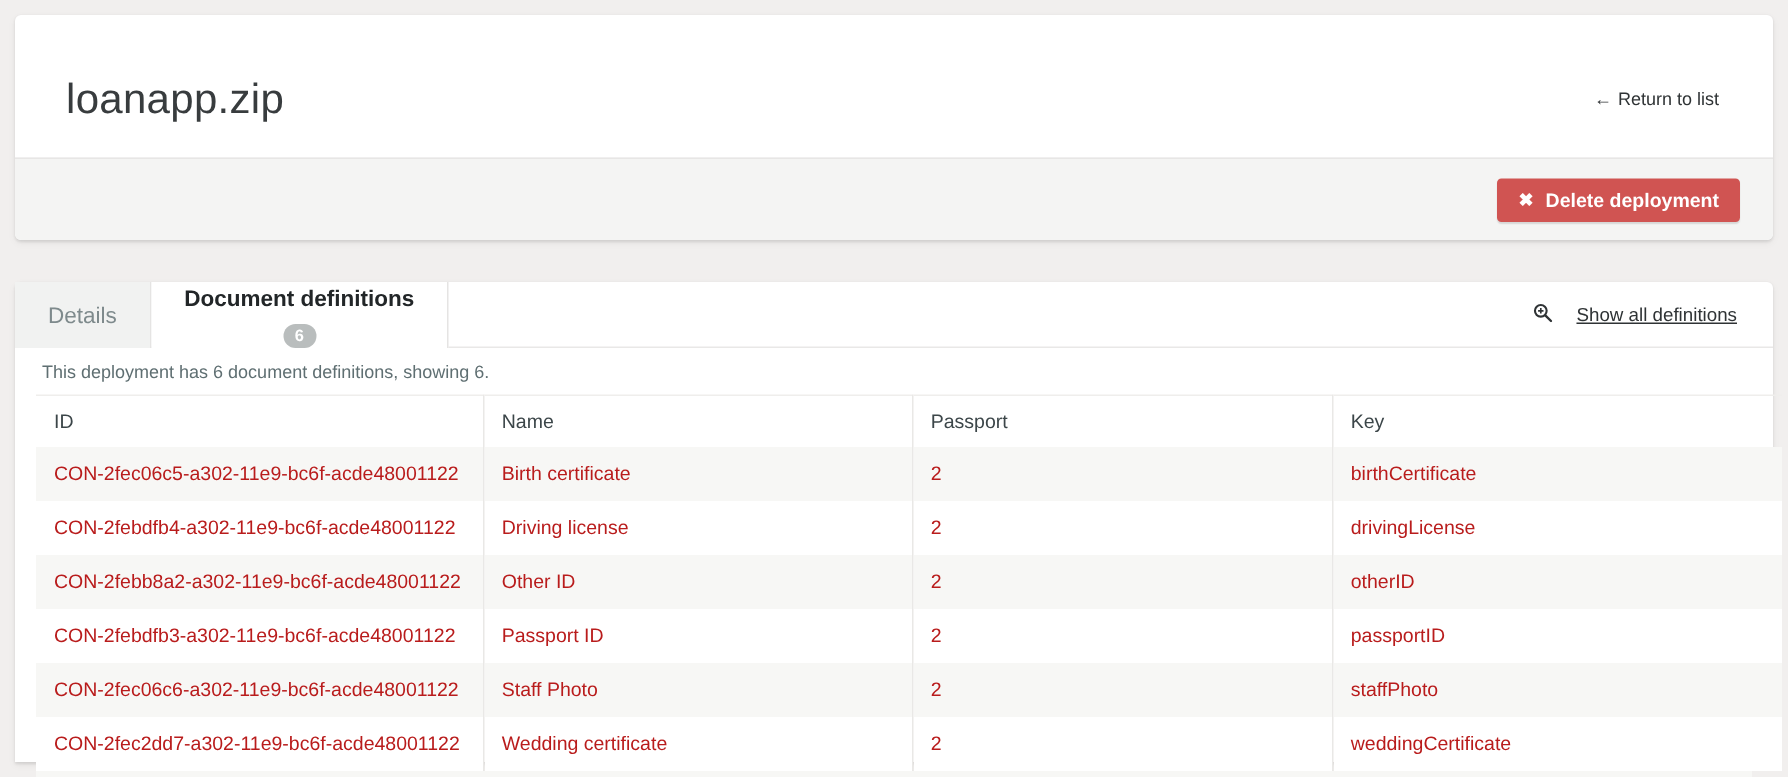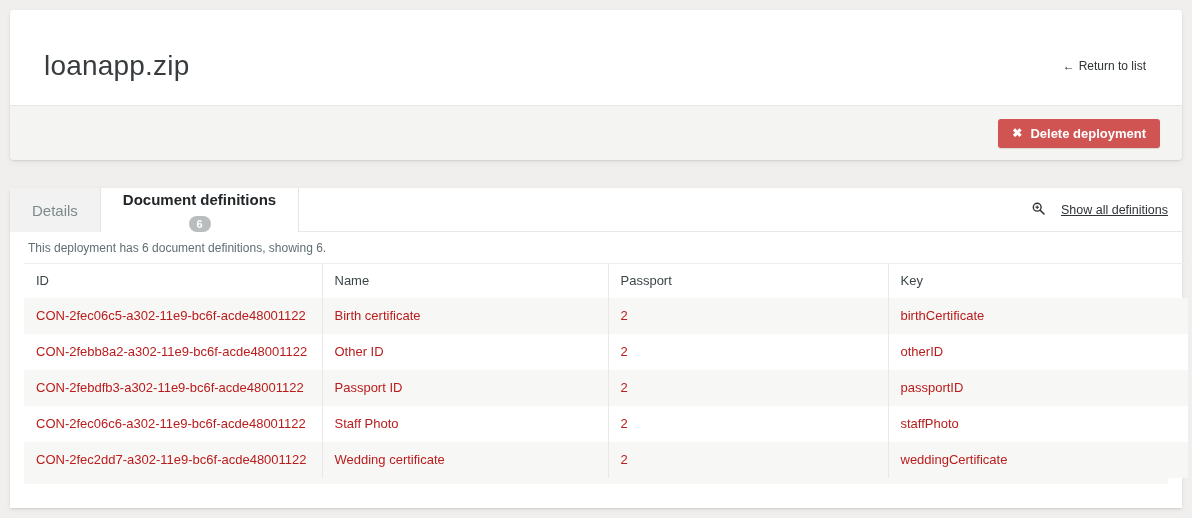--- a/index.html
+++ b/index.html
@@ -110,21 +110,21 @@
     font-weight: 700;
     text-align: center;
     line-height: 12px;
   }
   .tab-strip .spacer { flex: 1; }
   .show-all-link {
     display: flex;
     align-items: center;
     gap: 16px;
     align-self: center;
-    margin-right: 14px;
+    margin-right: 24px;
     font-size: 12.5px;
     color: #2f3335;
     cursor: pointer;
     white-space: nowrap;
   }
   .show-all-link .link-text { text-decoration: underline; }
   .magnifier { display: inline-block; }
 
   .summary-line {
     padding: 9px 18px 8px 18px;
@@ -226,20 +226,26 @@
             </tr>
         </thead>
         <tbody id="defs-body">
             <tr>
               <td>CON-2fec06c5-a302-11e9-bc6f-acde48001122</td>
               <td>Birth certificate</td>
               <td>2</td>
               <td>birthCertificate</td>
             </tr>
             <tr>
+              <td>CON-2febdfb4-a302-11e9-bc6f-acde48001122</td>
+              <td>Driving license</td>
+              <td>2</td>
+              <td>drivingLicense</td>
+            </tr>
+            <tr>
               <td>CON-2febb8a2-a302-11e9-bc6f-acde48001122</td>
               <td>Other ID</td>
               <td>2</td>
               <td>otherID</td>
             </tr>
             <tr>
               <td>CON-2febdfb3-a302-11e9-bc6f-acde48001122</td>
               <td>Passport ID</td>
               <td>2</td>
               <td>passportID</td>

